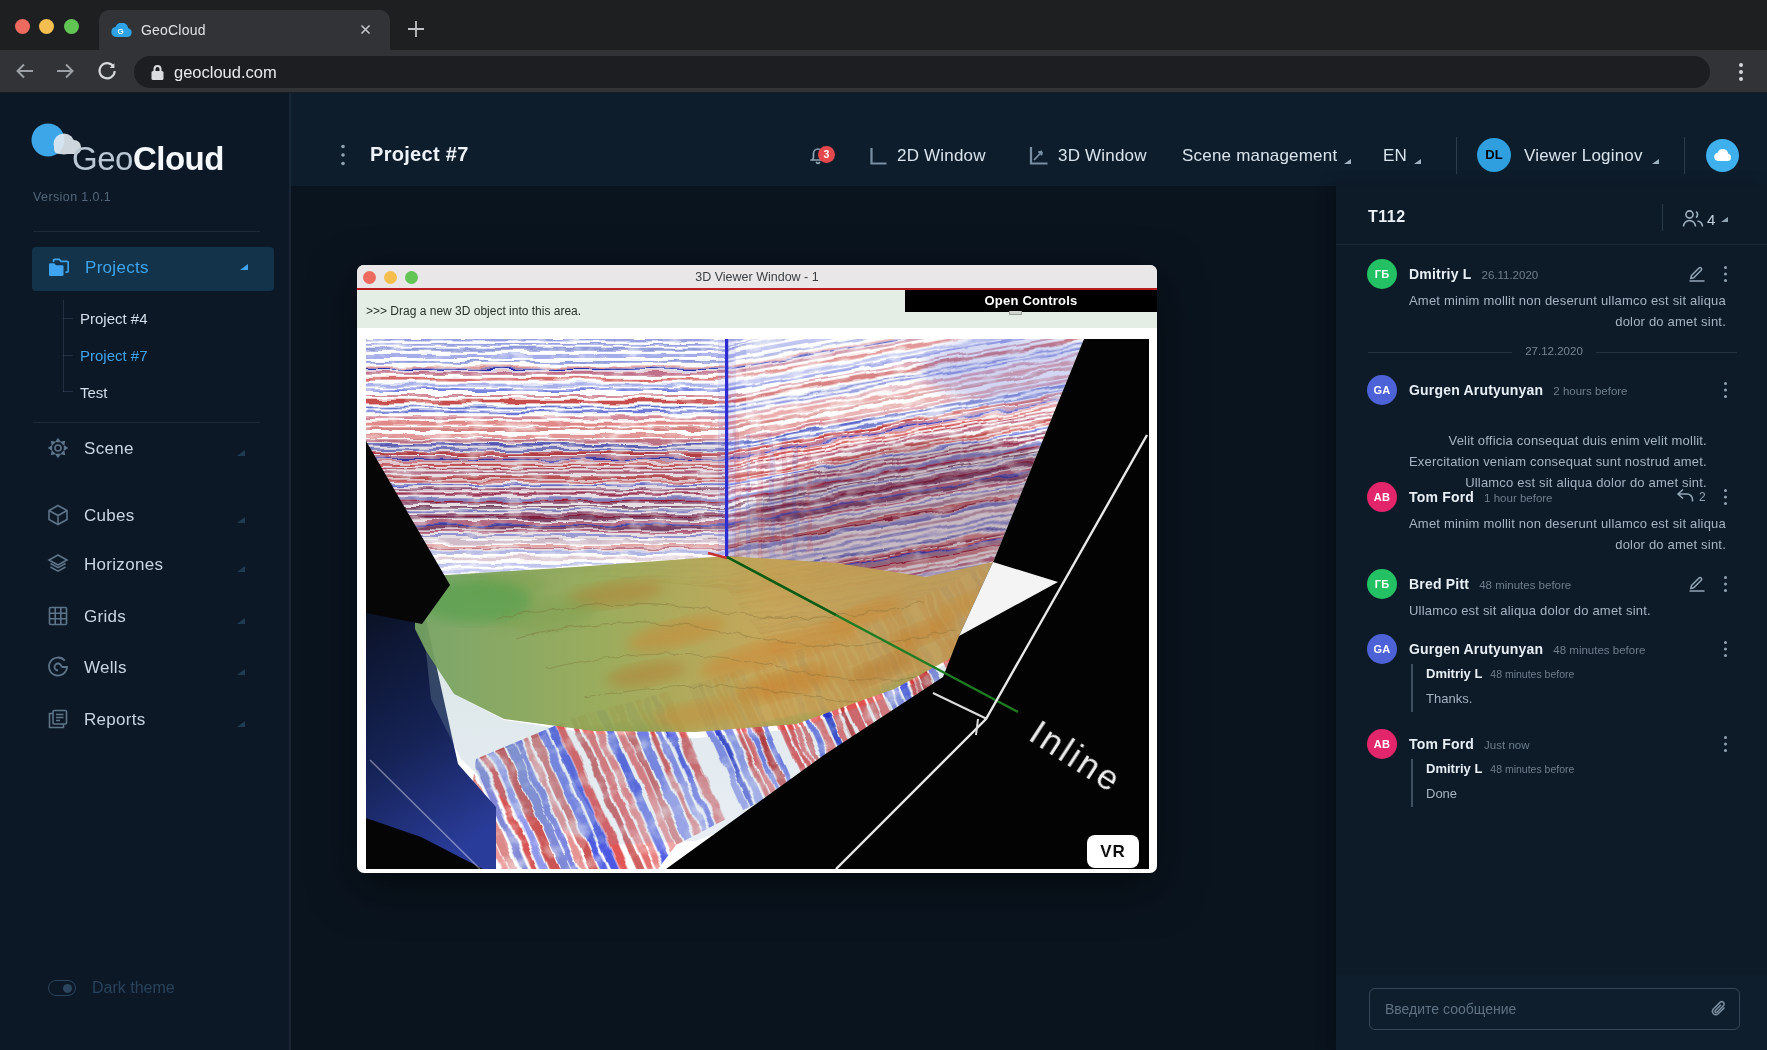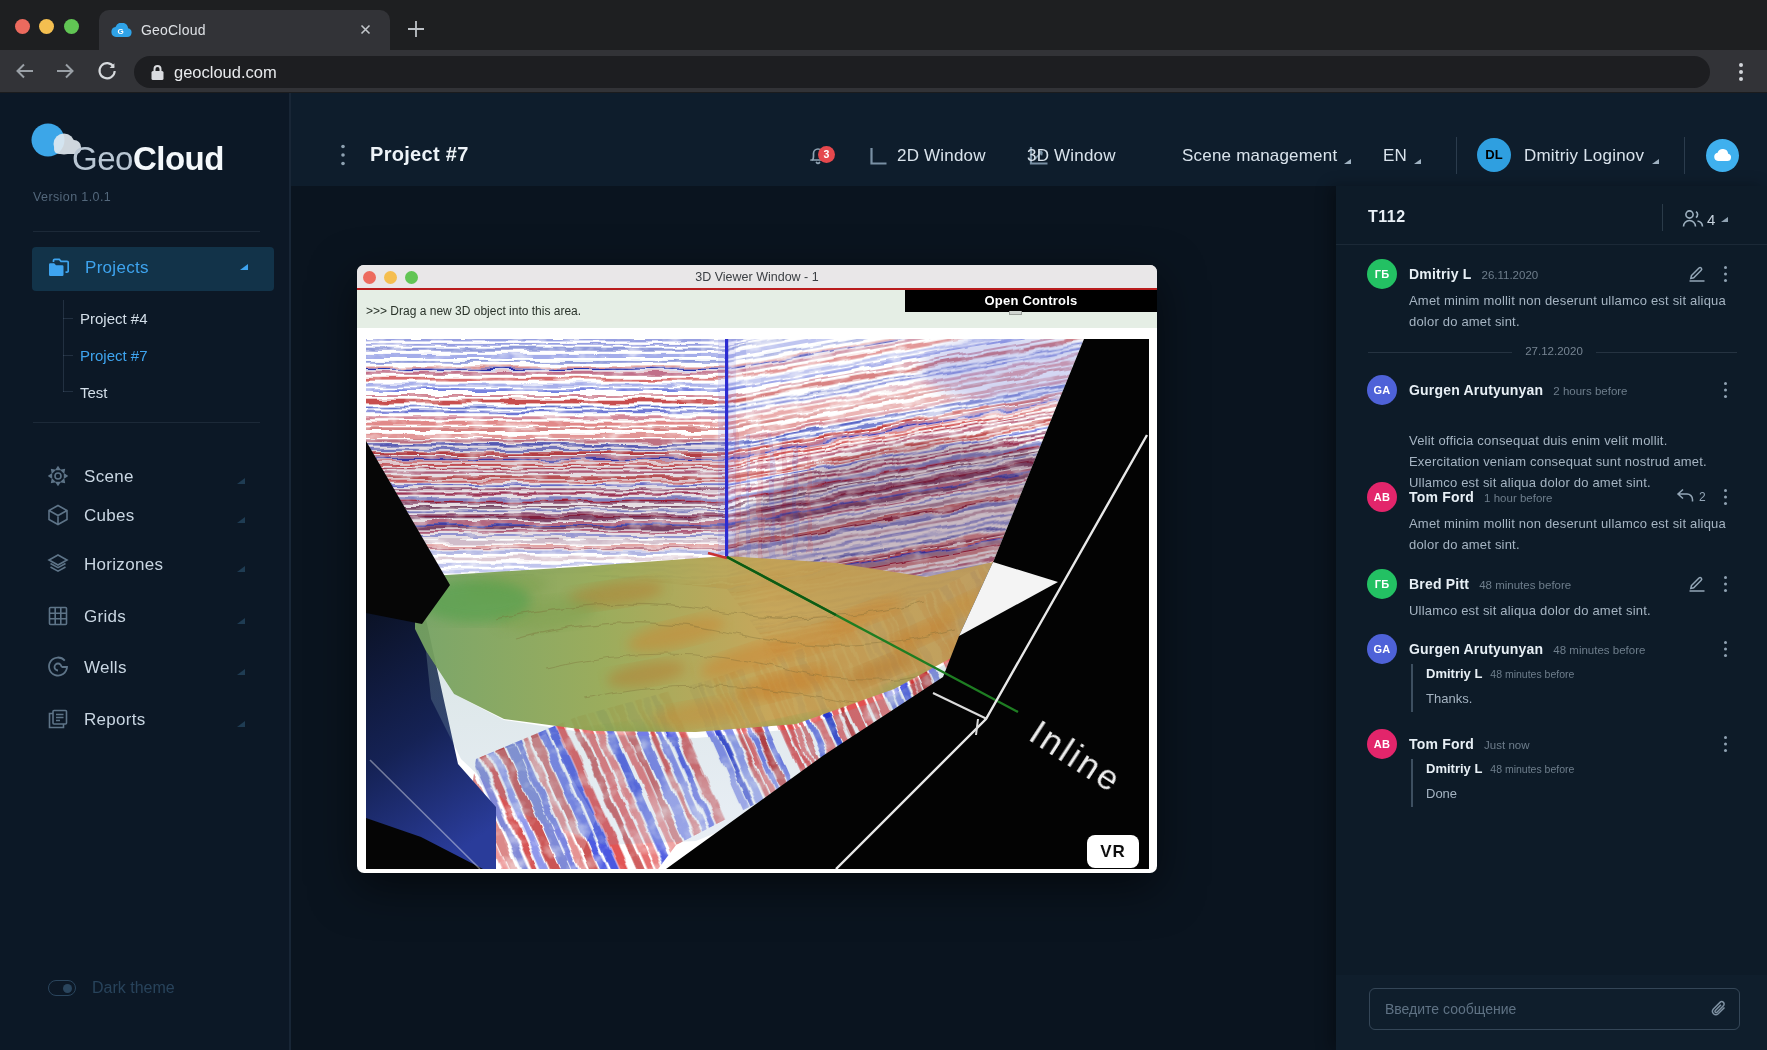--- a/index.html
+++ b/index.html
@@ -32,21 +32,21 @@
 .nav-item svg { position:absolute; left:47px; top:14px; }
 .nav-item .tri { position:absolute; left:237px; top:27px; }
 
 #pr7 { position:absolute; left:370px; top:143px; font-size:20px; font-weight:bold; color:#EDF3F8; letter-spacing:0.3px; }
 .topnav-label { position:absolute; top:146px; font-size:17px; color:#D9E3EC; letter-spacing:0.2px; }
 .ttri { position:absolute; width:0; height:0; border-top:5px solid transparent; border-right:7px solid #9FB2C2; }
 .tsep { position:absolute; top:137px; width:1px; height:37px; background:rgba(180,205,230,0.18); }
 
 .cname { position:absolute; font-size:14px; font-weight:bold; color:#E7EFF5; letter-spacing:0.2px; }
 .ctime2 { font-size:11.5px; color:#6E7E8C; font-weight:normal; margin-left:10px; letter-spacing:0; }
-.cbody { position:absolute; font-size:13px; line-height:21px; color:#A5B4C2; letter-spacing:0.2px; }
+.cbody { position:absolute; font-size:13px; line-height:21px; color:#A5B4C2; letter-spacing:0.2px;text-align:right; }
 .avatar { position:absolute; left:1367px; width:30px; height:30px; border-radius:50%; color:#fff; font-size:11px; font-weight:bold; text-align:center; line-height:30px; letter-spacing:0.3px; }
 .kebab { position:absolute; left:1724px; width:3px; height:3px; border-radius:50%; background:#8FA2B2; box-shadow:0 6.5px 0 #8FA2B2, 0 13px 0 #8FA2B2; }
 .quote { position:absolute; left:1411px; border-left:2px solid #3D4F60; padding-left:13px; }
 .qname { font-size:13px; font-weight:bold; color:#E7EFF5; }
 .qtime { font-size:10.5px; color:#6E7E8C; margin-left:8px; }
 .qbody { font-size:13px; color:#A5B4C2; }
 
 #vwin { position:absolute; left:357px; top:265px; width:800px; height:608px; background:#FFFFFF; border-radius:7px; box-shadow:0 14px 46px rgba(0,0,0,0.55); }
 #vtitle { position:absolute; left:0; top:0; width:800px; height:25px; background:#E9E7E8; border-radius:7px 7px 0 0; border-bottom:2px solid #b91c1c; }
 #vmint { position:absolute; left:0; top:25px; width:800px; height:38px; background:#E5EEE5; }
@@ -127,21 +127,21 @@
 </div>
 <div style="position:absolute;left:63px;top:300px;width:1px;height:92px;background:rgba(160,190,220,0.15);"></div>
 <div style="position:absolute;left:63px;top:318px;width:10px;height:1px;background:rgba(160,190,220,0.15);"></div>
 <div style="position:absolute;left:63px;top:355px;width:10px;height:1px;background:rgba(160,190,220,0.15);"></div>
 <div style="position:absolute;left:63px;top:391px;width:10px;height:1px;background:rgba(160,190,220,0.15);"></div>
 <div class="subitem" style="top:310px;">Project #4</div>
 <div class="subitem" style="top:347px;color:#3EA4EF;">Project #7</div>
 <div class="subitem" style="top:384px;">Test</div>
 <div class="sdiv" style="top:422px"></div>
 <div id="navitems">
-  <div class="nav-item" style="top:451px;">
+  <div class="nav-item" style="top:423px;">
     <svg width="22" height="22" viewBox="0 0 22 22" fill="none" stroke="#5E7488" stroke-width="1.6">
       <circle cx="11" cy="11" r="3"></circle>
       <path d="M11 2.2 l1.5 2.2 h-3 z M11 19.8 l1.5 -2.2 h-3 z M2.2 11 l2.2 -1.5 v3 z M19.8 11 l-2.2 -1.5 v3 z M4.8 4.8 l2.6 0.5 l-2.1 2.1 z M17.2 4.8 l-0.5 2.6 l-2.1 -2.1 z M4.8 17.2 l2.6 -0.5 l-2.1 -2.1 z M17.2 17.2 l-0.5 -2.6 l-2.1 2.1 z"></path>
     </svg>
     <span class="side-label">Scene</span>
       <div class="tri"></div>
   </div>
   <div class="nav-item" style="top:490px;">
     <svg width="22" height="22" viewBox="0 0 22 22" fill="none" stroke="#5E7488" stroke-width="1.6">
       <path d="M11 1.5 L20 6.5 V15.5 L11 20.5 L2 15.5 V6.5 Z M2 6.5 L11 11.5 L20 6.5 M11 11.5 V20.5"></path>
@@ -197,28 +197,28 @@
   </svg>
 <div class="abs" style="left:818px;top:146px;width:17px;height:17px;border-radius:50%;background:#E5484D;color:#fff;font-size:10.5px;font-weight:bold;text-align:center;line-height:17px;">3</div>
 <svg class="abs" style="left:869px;top:147px" width="18" height="19" viewBox="0 0 18 19">
     <path d="M2.5 1 V16.5 H17.5" stroke="#7990A4" stroke-width="2.2" fill="none"></path>
   </svg>
 <div class="topnav-label" style="left:897px;">2D Window</div>
 <svg class="abs" style="left:1028px;top:146px" width="20" height="20" viewBox="0 0 20 20">
     <path d="M3 1 V17.5 H19.5" stroke="#7990A4" stroke-width="2.2" fill="none"></path>
     <path d="M6 14 L14 5.5 M14 5.5 l-3.8 0.6 M14 5.5 l-0.6 3.8" stroke="#7990A4" stroke-width="1.8" fill="none"></path>
   </svg>
-<div class="topnav-label" style="left:1027px;">3D Window</div>
+<div class="topnav-label" style="left:1058px;">3D Window</div>
 <div class="topnav-label" style="left:1182px;">Scene management</div>
 <div class="ttri" style="left:1344px;top:159px;"></div>
 <div class="topnav-label" style="left:1383px;">EN</div>
 <div class="ttri" style="left:1414px;top:159px;"></div>
 <div class="tsep" style="left:1456px;"></div>
 <div class="abs" style="left:1477px;top:138px;width:34px;height:34px;border-radius:50%;background:#2F9FE0;color:#000000;font-size:13px;font-weight:bold;text-align:center;line-height:34px;">DL</div>
-<div class="topnav-label" style="left:1524px;">Dmitriy Loginov</div>
+<div class="topnav-label" style="left:1524px;">Viewer Loginov</div>
 <div class="ttri" style="left:1652px;top:159px;"></div>
 <div class="tsep" style="left:1684px;"></div>
 <div class="abs" style="left:1706px;top:139px;width:33px;height:33px;border-radius:50%;background:#3FB0EE;"></div>
 <svg class="abs" style="left:1713px;top:148px" width="19" height="14" viewBox="0 0 19 14">
     <path d="M5 13 a4.2 4.2 0 0 1 -0.4 -8.3 a5.5 5.5 0 0 1 10.6 1 a3.7 3.7 0 0 1 -0.8 7.3 z" fill="#fff"></path>
   </svg>
 
 <div id="chatcontent">
   <div class="abs" style="left:1368px;top:208px;font-size:16px;font-weight:bold;color:#E9F0F6;letter-spacing:0.5px;">T112</div>
   <div class="abs" style="left:1662px;top:204px;width:1px;height:27px;background:rgba(180,205,230,0.18);"></div>

